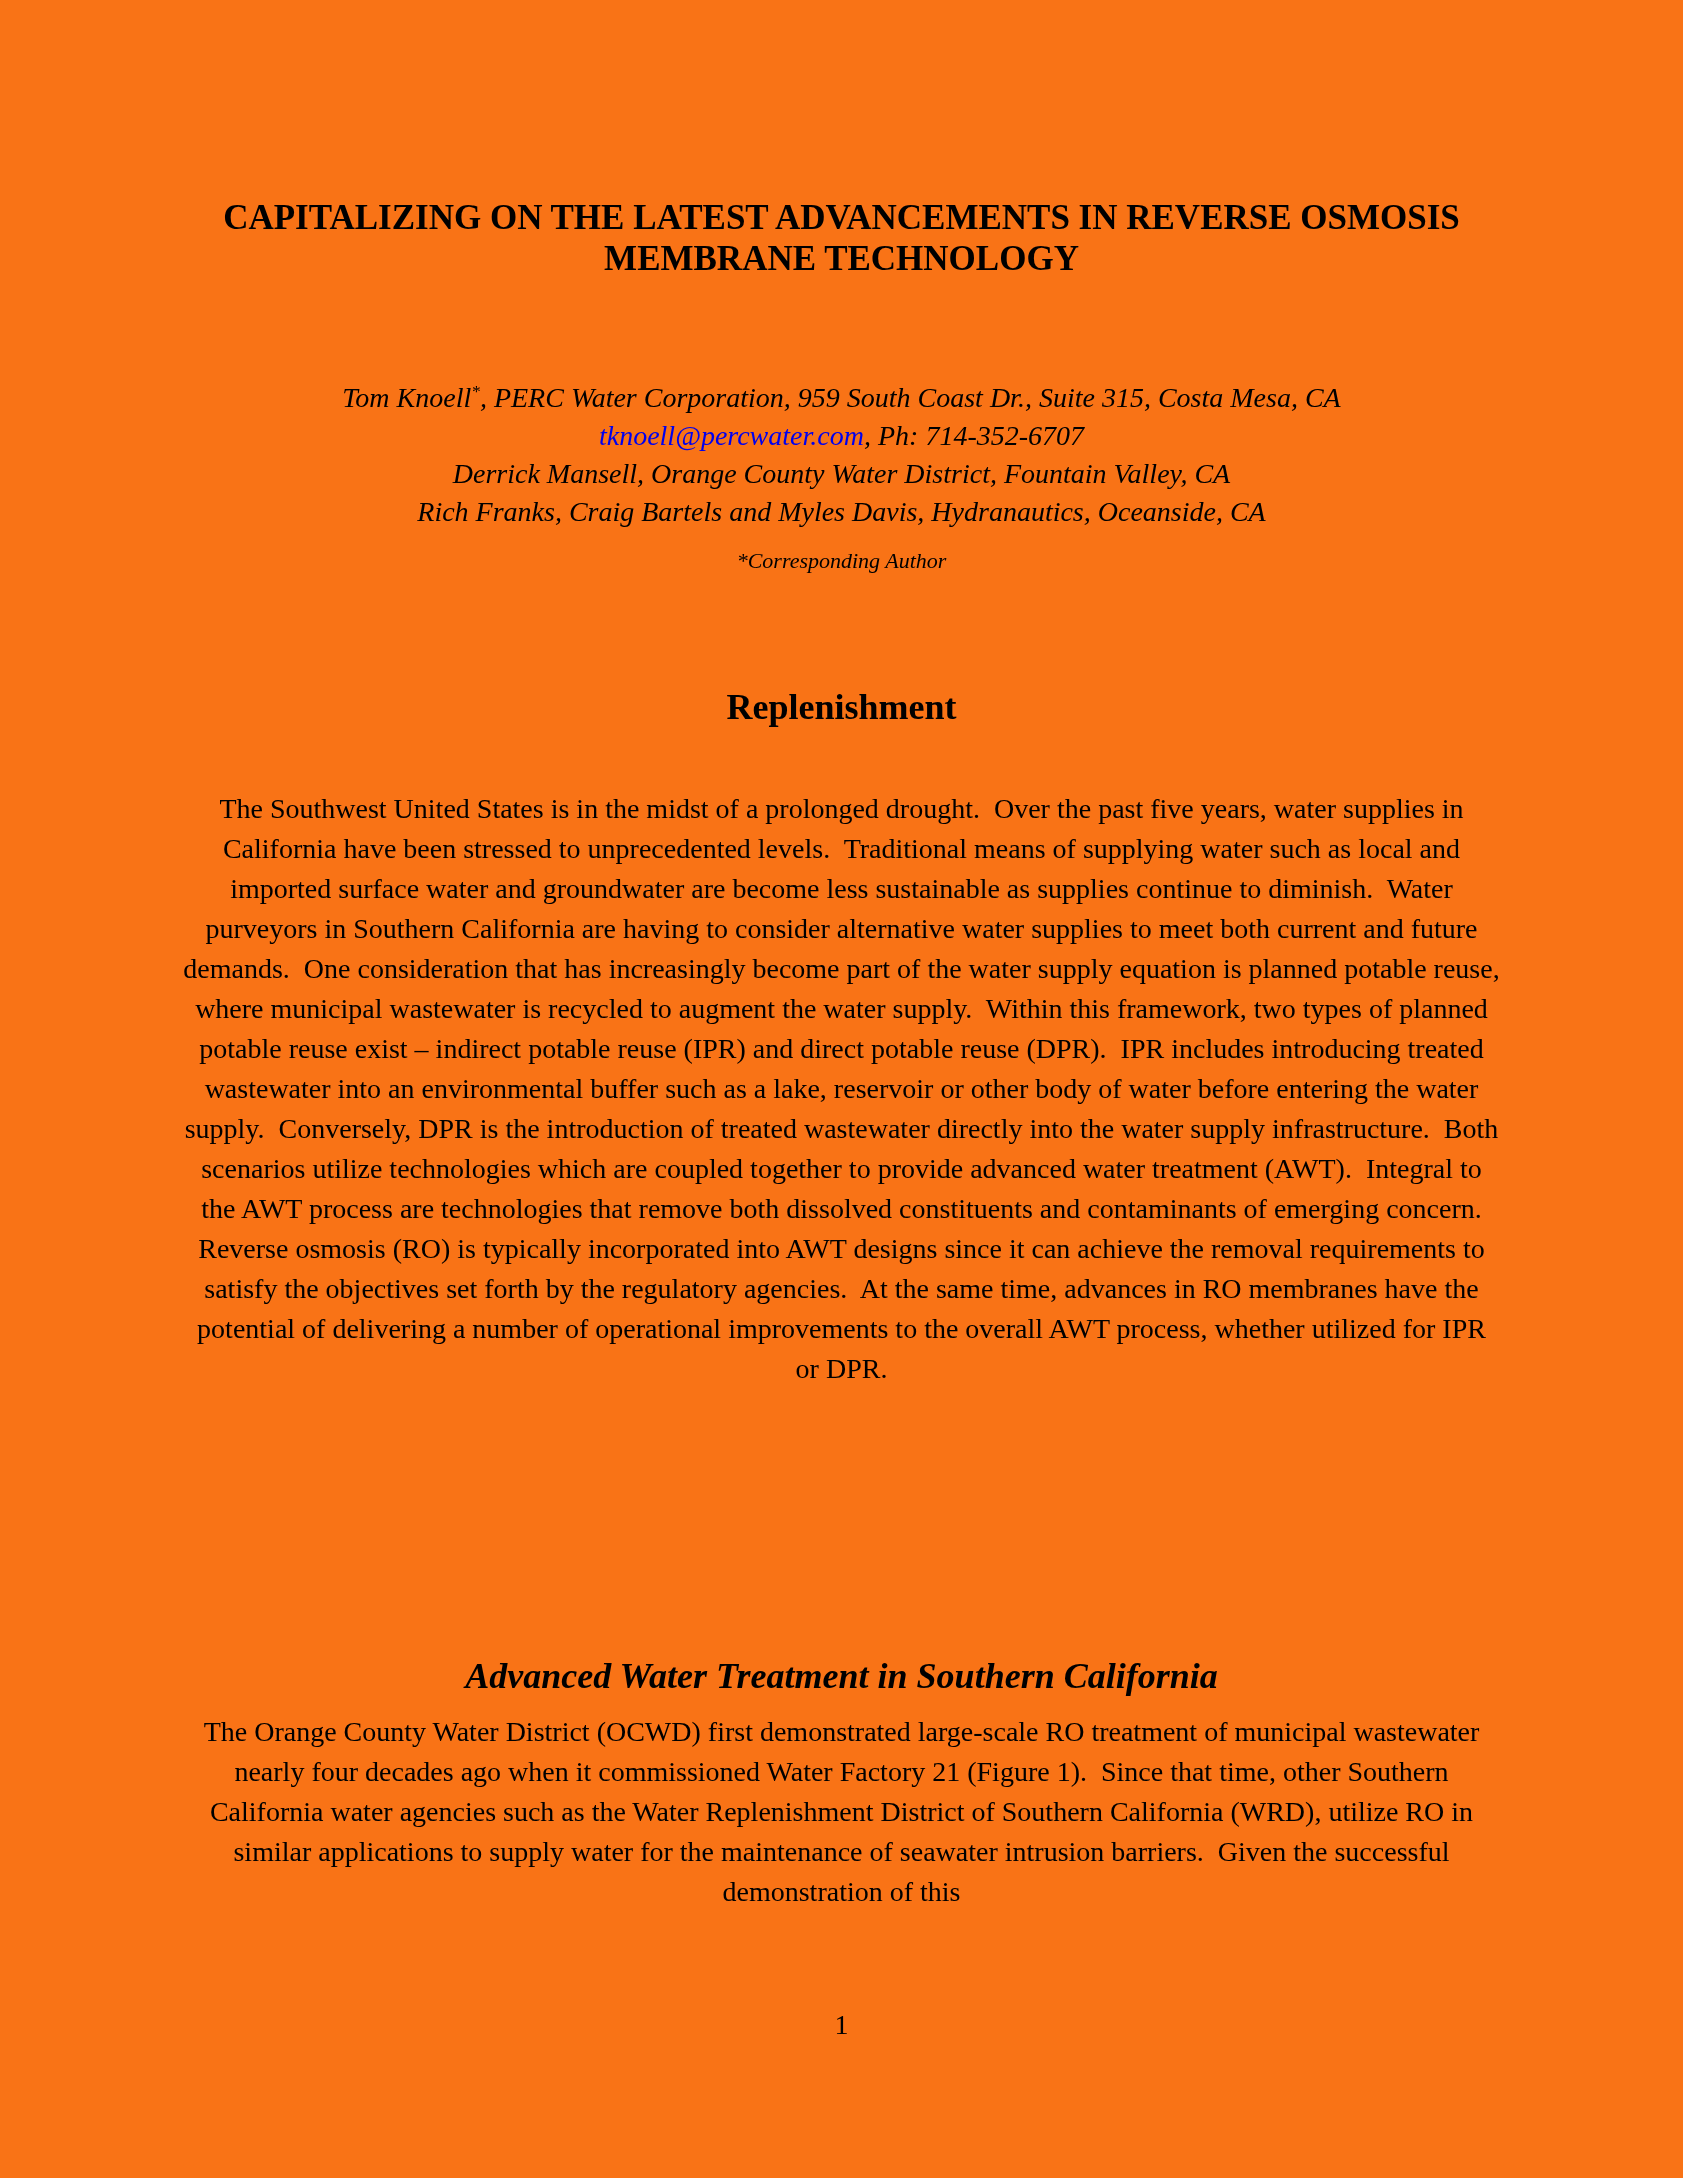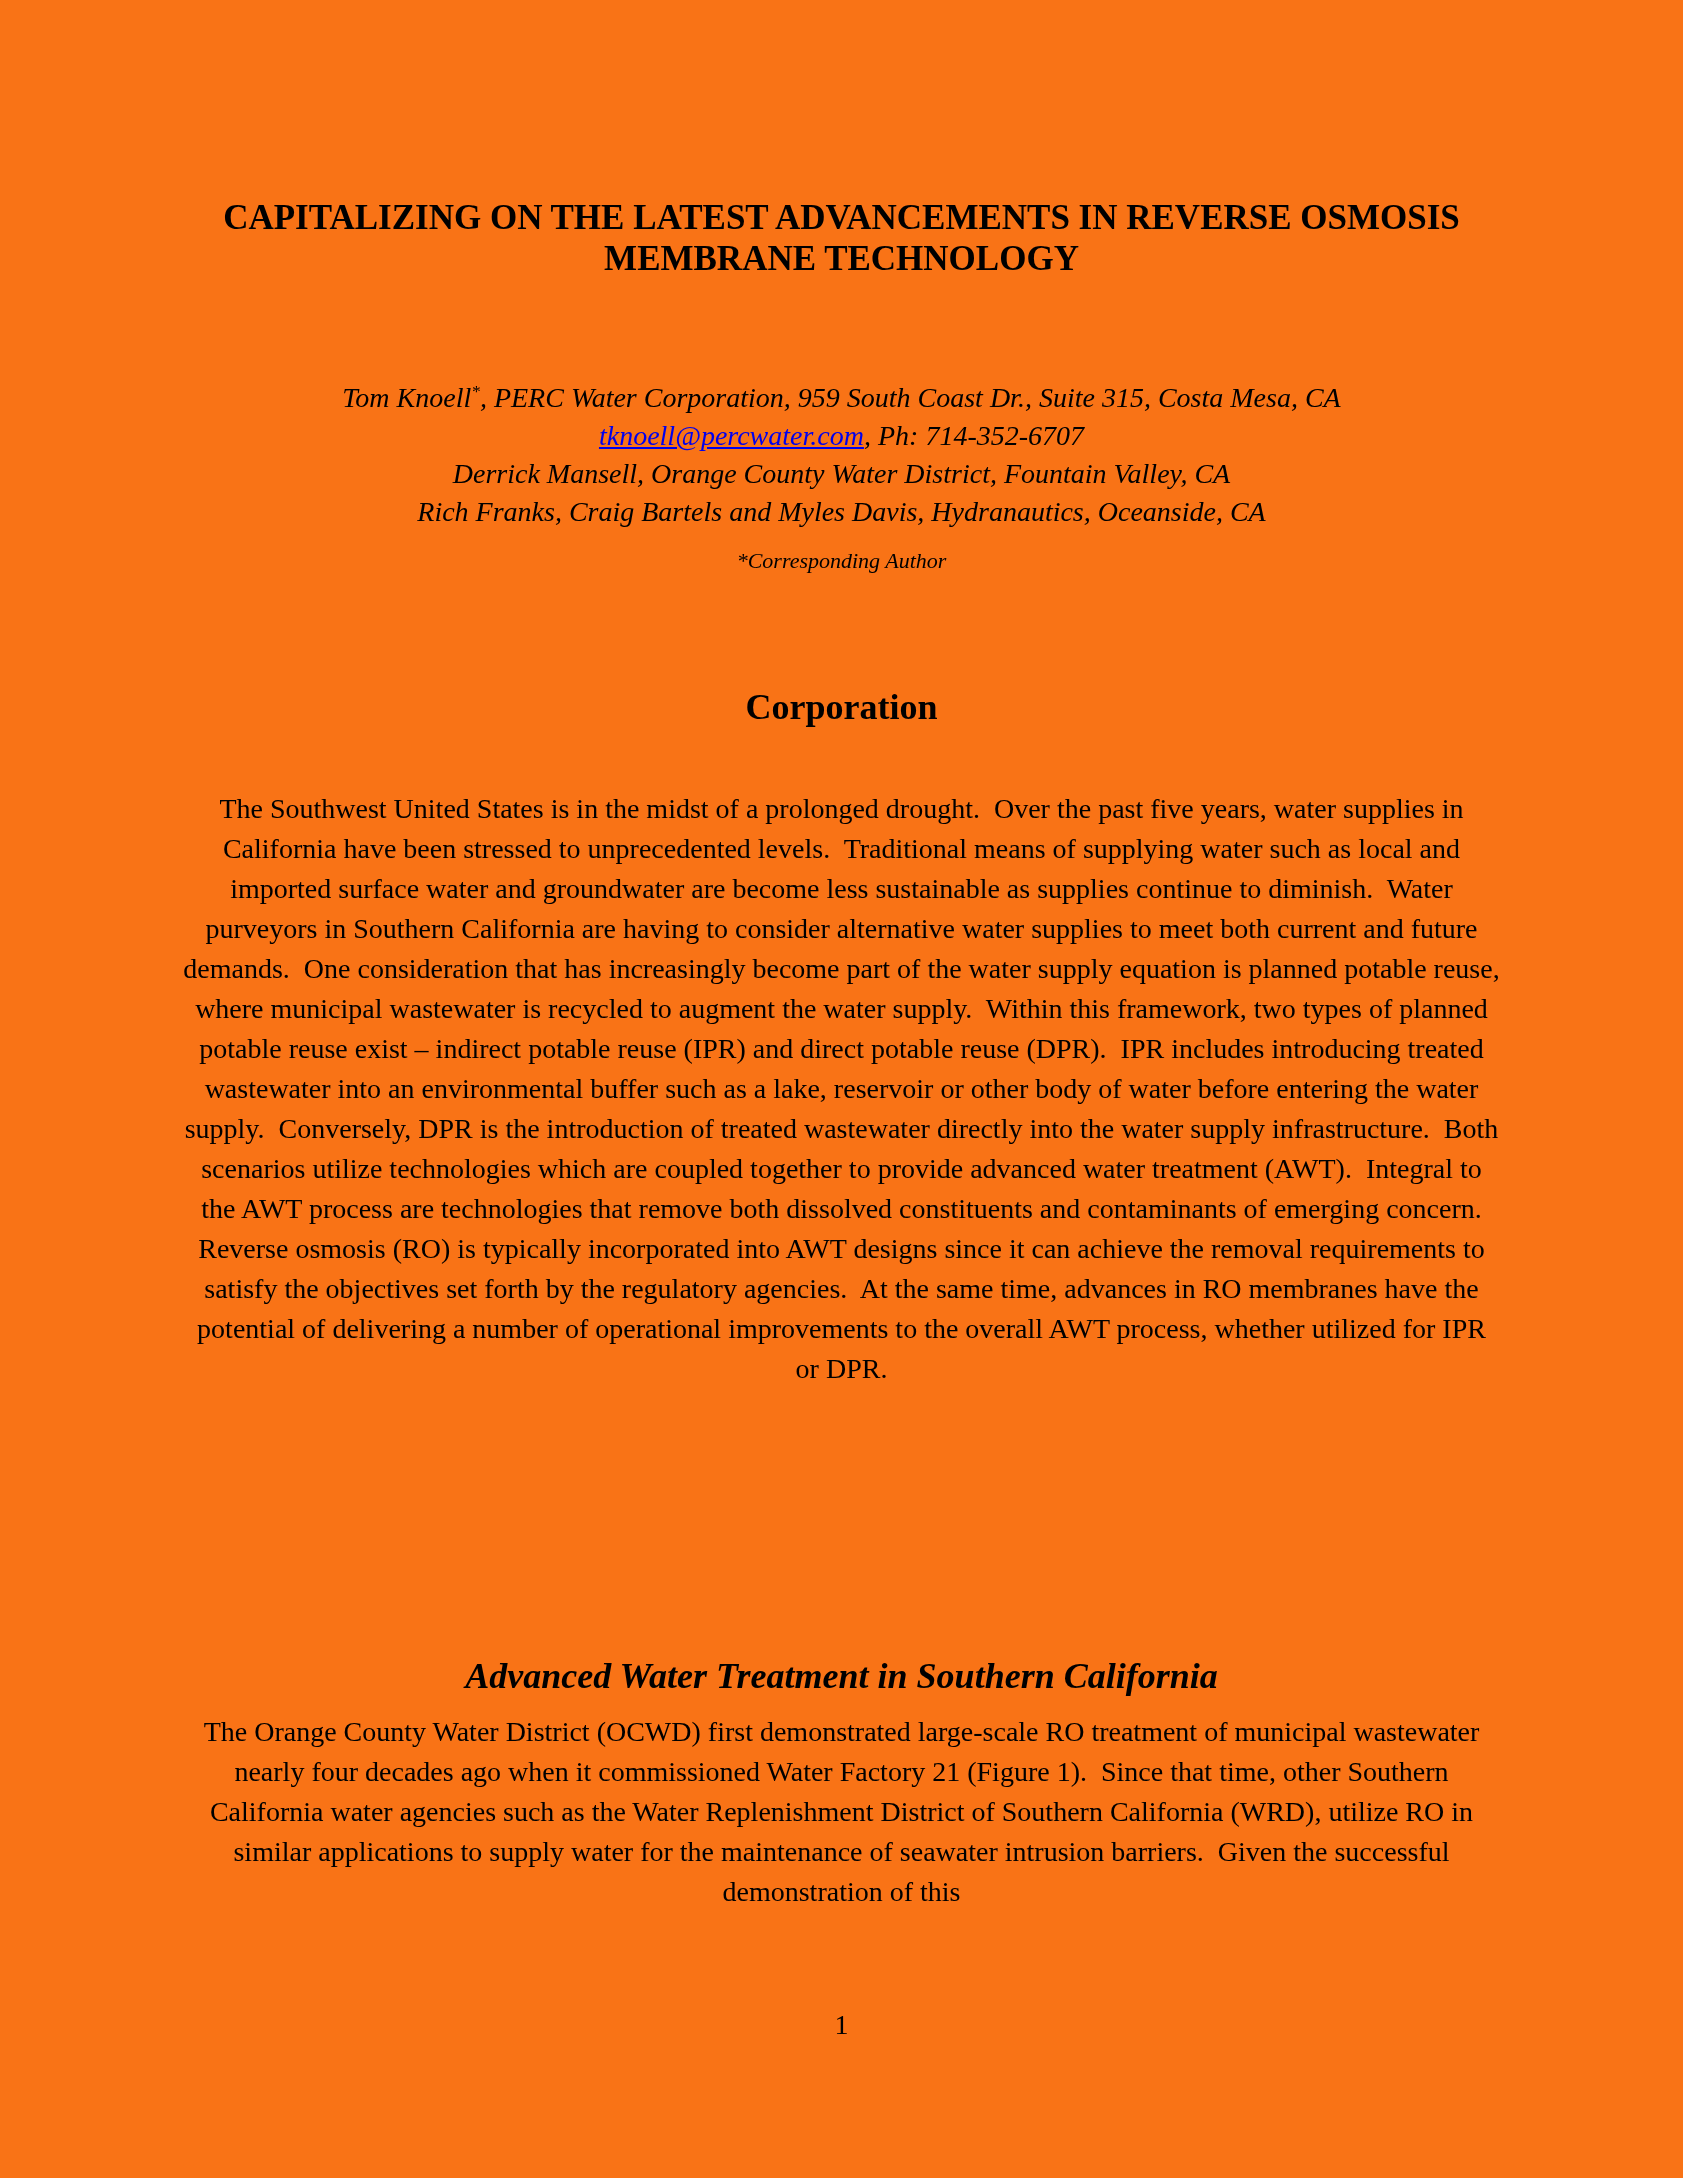--- a/index.html
+++ b/index.html
@@ -37,21 +37,20 @@
     font-style: italic;
   }
   .author-line { white-space: pre-wrap; }
   .author-sup {
     font-size: 0.62em;
     vertical-align: super;
     line-height: 0;
   }
   .email-link {
     color: #0000EE;
-    text-decoration: underline;
     cursor: pointer;
   }
   .corresponding-line {
     font-size: 22px;
     line-height: 38px;
     margin-top: 11px;
   }
   .section-heading {
     position: absolute;
     left: 183px;
@@ -98,21 +97,21 @@
 
     <div class="author-line"><a class="email-link">tknoell@percwater.com</a><span>, Ph: 714-352-6707</span></div>
 
     <div class="author-line">Derrick Mansell, Orange County Water District, Fountain Valley, CA</div>
 
     <div class="author-line">Rich Franks, Craig Bartels and Myles Davis, Hydranautics, Oceanside, CA</div>
 
     <div class="corresponding-line">*Corresponding Author</div>
   </div>
 
-  <h2 class="section-heading heading-introduction">Corporation</h2>
+  <h2 class="section-heading heading-introduction">Replenishment</h2>
 
   <p class="body-paragraph paragraph-introduction">The Southwest United States is in the midst of a prolonged drought.  Over the past five years, water supplies in California have been stressed to unprecedented levels.  Traditional means of supplying water such as local and imported surface water and groundwater are become less sustainable as supplies continue to diminish.  Water purveyors in Southern California are having to consider alternative water supplies to meet both current and future demands.  One consideration that has increasingly become part of the water supply equation is planned potable reuse, where municipal wastewater is recycled to augment the water supply.  Within this framework, two types of planned potable reuse exist – indirect potable reuse (IPR) and direct potable reuse (DPR).  IPR includes introducing treated wastewater into an environmental buffer such as a lake, reservoir or other body of water before entering the water supply.  Conversely, DPR is the introduction of treated wastewater directly into the water supply infrastructure.  Both scenarios utilize technologies which are coupled together to provide advanced water treatment (AWT).  Integral to the AWT process are technologies that remove both dissolved constituents and contaminants of emerging concern.  Reverse osmosis (RO) is typically incorporated into AWT designs since it can achieve the removal requirements to satisfy the objectives set forth by the regulatory agencies.  At the same time, advances in RO membranes have the potential of delivering a number of operational improvements to the overall AWT process, whether utilized for IPR or DPR.</p>
 
   <h2 class="section-heading heading-awt">Advanced Water Treatment in Southern California</h2>
 
   <p class="body-paragraph paragraph-awt">The Orange County Water District (OCWD) first demonstrated large-scale RO treatment of municipal wastewater nearly four decades ago when it commissioned Water Factory 21 (Figure 1).  Since that time, other Southern California water agencies such as the Water Replenishment District of Southern California (WRD), utilize RO in similar applications to supply water for the maintenance of seawater intrusion barriers.  Given the successful demonstration of this</p>
 
   <div class="page-number">1</div>
 
 </div>

